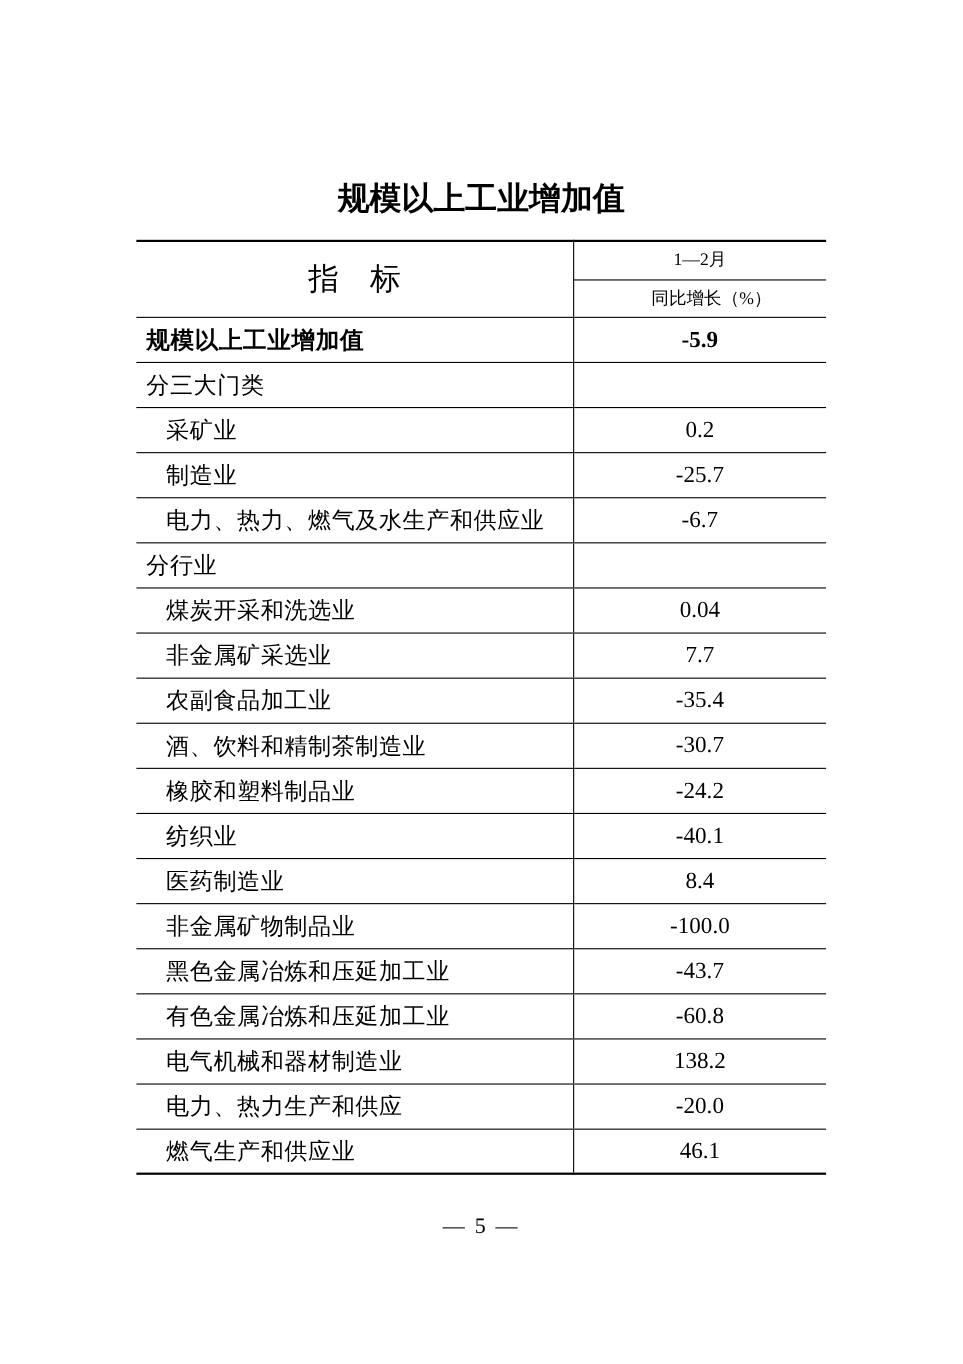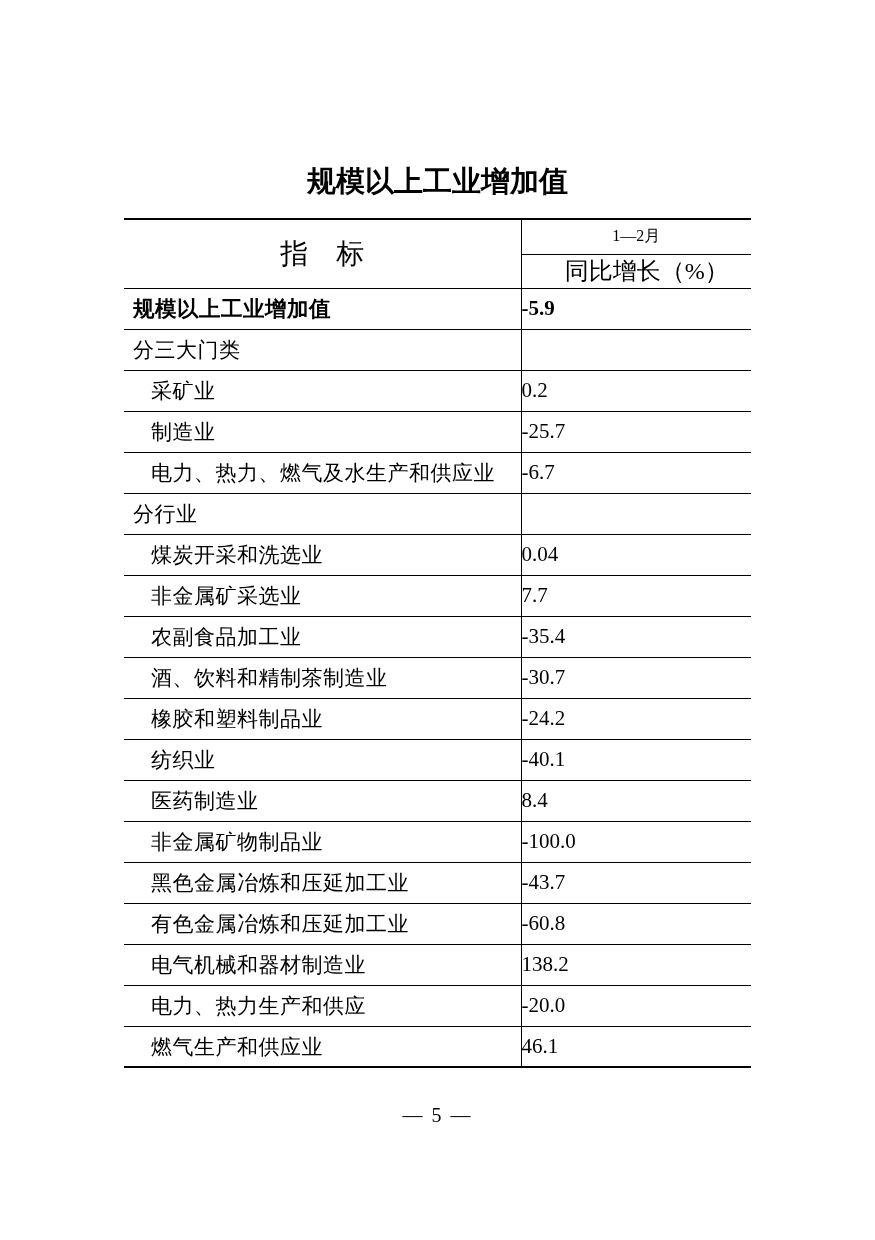--- a/index.html
+++ b/index.html
@@ -51,31 +51,32 @@
   th.h-period, th.h-measure, td.cell-value { border-left: 1.5px solid #000; }
 
   th {
     font-weight: normal;
     text-align: center;
     vertical-align: middle;
     padding: 0;
   }
   th.h-indicator { font-size: 28px; }
   th.h-period { height: 34px; font-size: 16px; }
-  th.h-measure { height: 33px; font-size: 24px; padding-left: 21px; }
+  th.h-measure { height: 33px; font-size: 16px; padding-left: 21px; }
 
   tbody tr { height: 41px; }
   td.cell-label {
     text-align: left;
     vertical-align: middle;
     padding: 0 0 0 9px;
     letter-spacing: 0.5px;
   }
   td.cell-label.indent { padding-left: 27px; }
   td.cell-value {
+    text-align: center;
     vertical-align: middle;
     padding: 0;
   }
   tr.row-bold { font-weight: bold; }
   tr.row-bold td.cell-label {
     font-family: "Liberation Sans", "DejaVu Sans", sans-serif;
     font-size: 21.5px;
   }
   .footer {
     margin-top: 36px;

